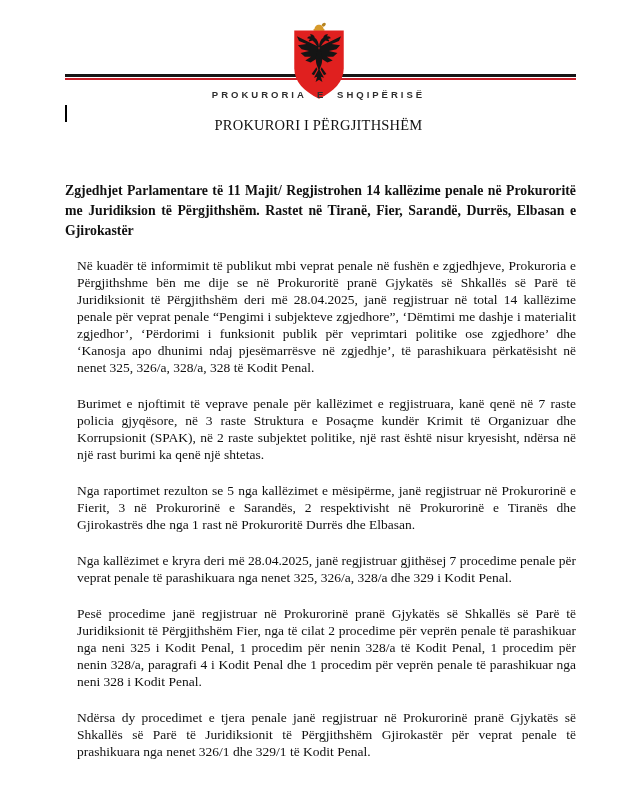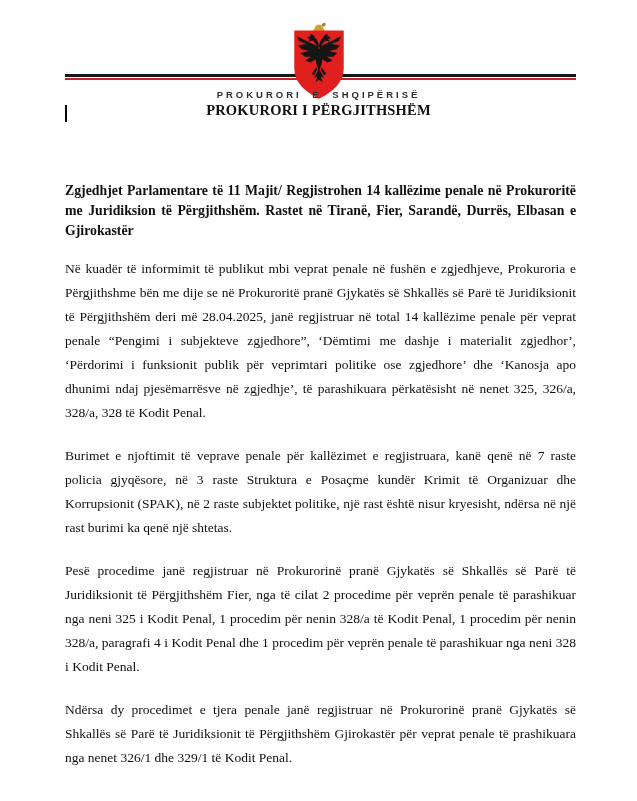--- a/index.html
+++ b/index.html
@@ -47,24 +47,24 @@
   .institution-line {
     font-family: "Liberation Serif", serif;
     font-weight: bold;
     font-size: 15px;
     letter-spacing: 0.4px;
     margin-top: 3px;
     color: #111;
   }
   .office-line {
     font-family: "Liberation Serif", serif;
-    font-weight: bold;
+    font-weight: normal;
     font-size: 14.5px;
     letter-spacing: 0.2px;
-    margin-top: 2px;
+    margin-top: 17px;
     color: #111;
   }
 
   .cursor-bar {
     position: absolute;
     left: 65px; top: 105px;
     width: 2px; height: 17px;
     background: #000;
     z-index: 3;
   }
@@ -79,23 +79,23 @@
   .doc-title {
     font-weight: bold;
     font-size: 13.8px;
     line-height: 20px;
     text-align: justify;
     margin: 0 0 16px 0;
     color: #101010;
   }
   .content p {
     font-size: 13.5px;
-    line-height: 24px;
+    line-height: 17px;
     text-align: justify;
-    margin: 0 0 19px 0;
+    margin: 0 0 19px 12px;
     color: #101010;
   }
 </style>
 </head>
 <body>
 
 <div class="page">
 
   <div class="rule">
     <div class="rule-black"></div>
@@ -120,26 +120,28 @@
       </g>
       <use href="#eagle-half" transform="translate(110,0) scale(-1,1)"></use>
       <path d="M55,50 C60.5,57 62.5,69 60,80 L55,93 L50,80 C47.5,69 49.5,57 55,50 Z"></path>
       <path d="M55,89 L64.5,106 L58.5,104 L61.5,114 L55,109.5 L48.5,114 L51.5,104 L45.5,106 Z"></path>
     </g>
   </svg>
 
   <div class="cursor-bar"></div>
 
   <div class="header-text">
-    <div class="republic-line">PROKURORI E SHQIPËRISË</div>
+    <div class="republic-line">PROKURORIA E SHQIPËRISË</div>
     <div class="office-line">PROKURORI I PËRGJITHSHËM</div>
   </div>
 
   <div class="content">
     <div class="doc-title">Zgjedhjet Parlamentare të 11 Majit/ Regjistrohen 14 kallëzime penale në Prokuroritë me Juridiksion të Përgjithshëm. Rastet në Tiranë, Fier, Sarandë, Durrës, Elbasan e Gjirokastër</div>
     <p>Në kuadër të informimit të publikut mbi veprat penale në fushën e zgjedhjeve, Prokuroria e Përgjithshme bën me dije se në Prokuroritë pranë Gjykatës së Shkallës së Parë të Juridiksionit të Përgjithshëm deri më 28.04.2025, janë regjistruar në total 14 kallëzime penale për veprat penale “Pengimi i subjekteve zgjedhore”, ‘Dëmtimi me dashje i materialit zgjedhor’, ‘Përdorimi i funksionit publik për veprimtari politike ose zgjedhore’ dhe ‘Kanosja apo dhunimi ndaj pjesëmarrësve në zgjedhje’, të parashikuara përkatësisht në nenet 325, 326/a, 328/a, 328 të Kodit Penal.</p>
     <p>Burimet e njoftimit të veprave penale për kallëzimet e regjistruara, kanë qenë në 7 raste policia gjyqësore, në 3 raste Struktura e Posaçme kundër Krimit të Organizuar dhe Korrupsionit (SPAK), në 2 raste subjektet politike, një rast është nisur kryesisht, ndërsa në një rast burimi ka qenë një shtetas.</p>
+    <p>Nga raportimet rezulton se 5 nga kallëzimet e mësipërme, janë regjistruar në Prokurorinë e Fierit, 3 në Prokurorinë e Sarandës, 2 respektivisht në Prokurorinë e Tiranës dhe Gjirokastrës dhe nga 1 rast në Prokuroritë Durrës dhe Elbasan.</p>
+    <p>Nga kallëzimet e kryra deri më 28.04.2025, janë regjistruar gjithësej 7 procedime penale për veprat penale të parashikuara nga nenet 325, 326/a, 328/a dhe 329 i Kodit Penal.</p>
     <p>Pesë procedime janë regjistruar në Prokurorinë pranë Gjykatës së Shkallës së Parë të Juridiksionit të Përgjithshëm Fier, nga të cilat 2 procedime për veprën penale të parashikuar nga neni 325 i Kodit Penal, 1 procedim për nenin 328/a të Kodit Penal, 1 procedim për nenin 328/a, paragrafi 4 i Kodit Penal dhe 1 procedim për veprën penale të parashikuar nga neni 328 i Kodit Penal.</p>
     <p>Ndërsa dy procedimet e tjera penale janë regjistruar në Prokurorinë pranë Gjykatës së Shkallës së Parë të Juridiksionit të Përgjithshëm Gjirokastër për veprat penale të prashikuara nga nenet 326/1 dhe 329/1 të Kodit Penal.</p>
 
   </div>
 
 </div>
 
 </body></html>

